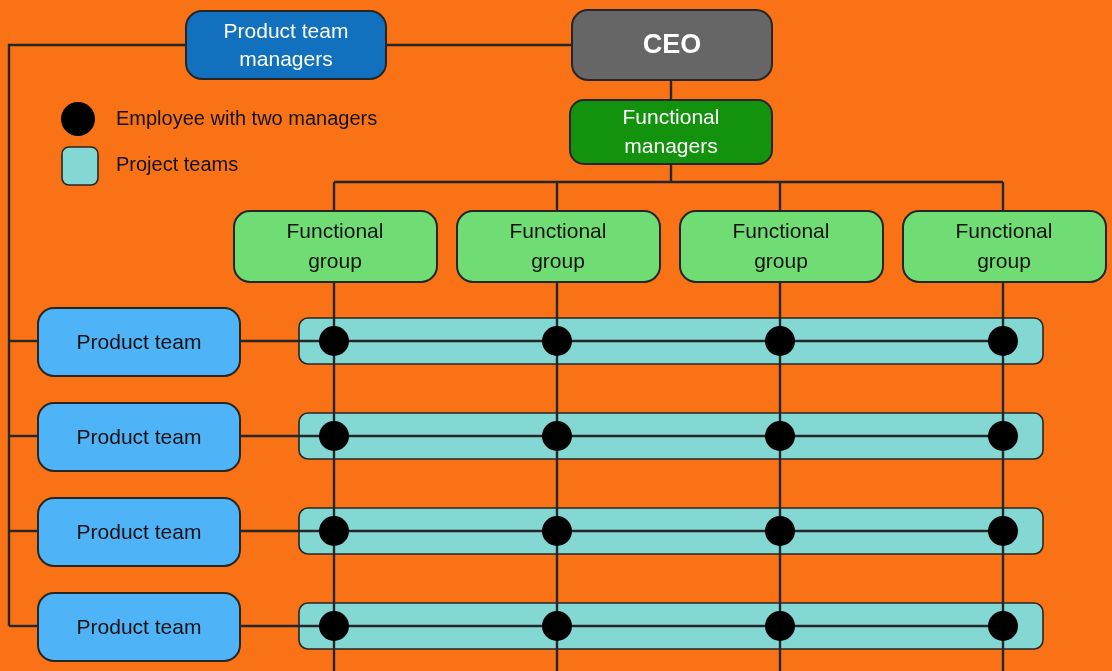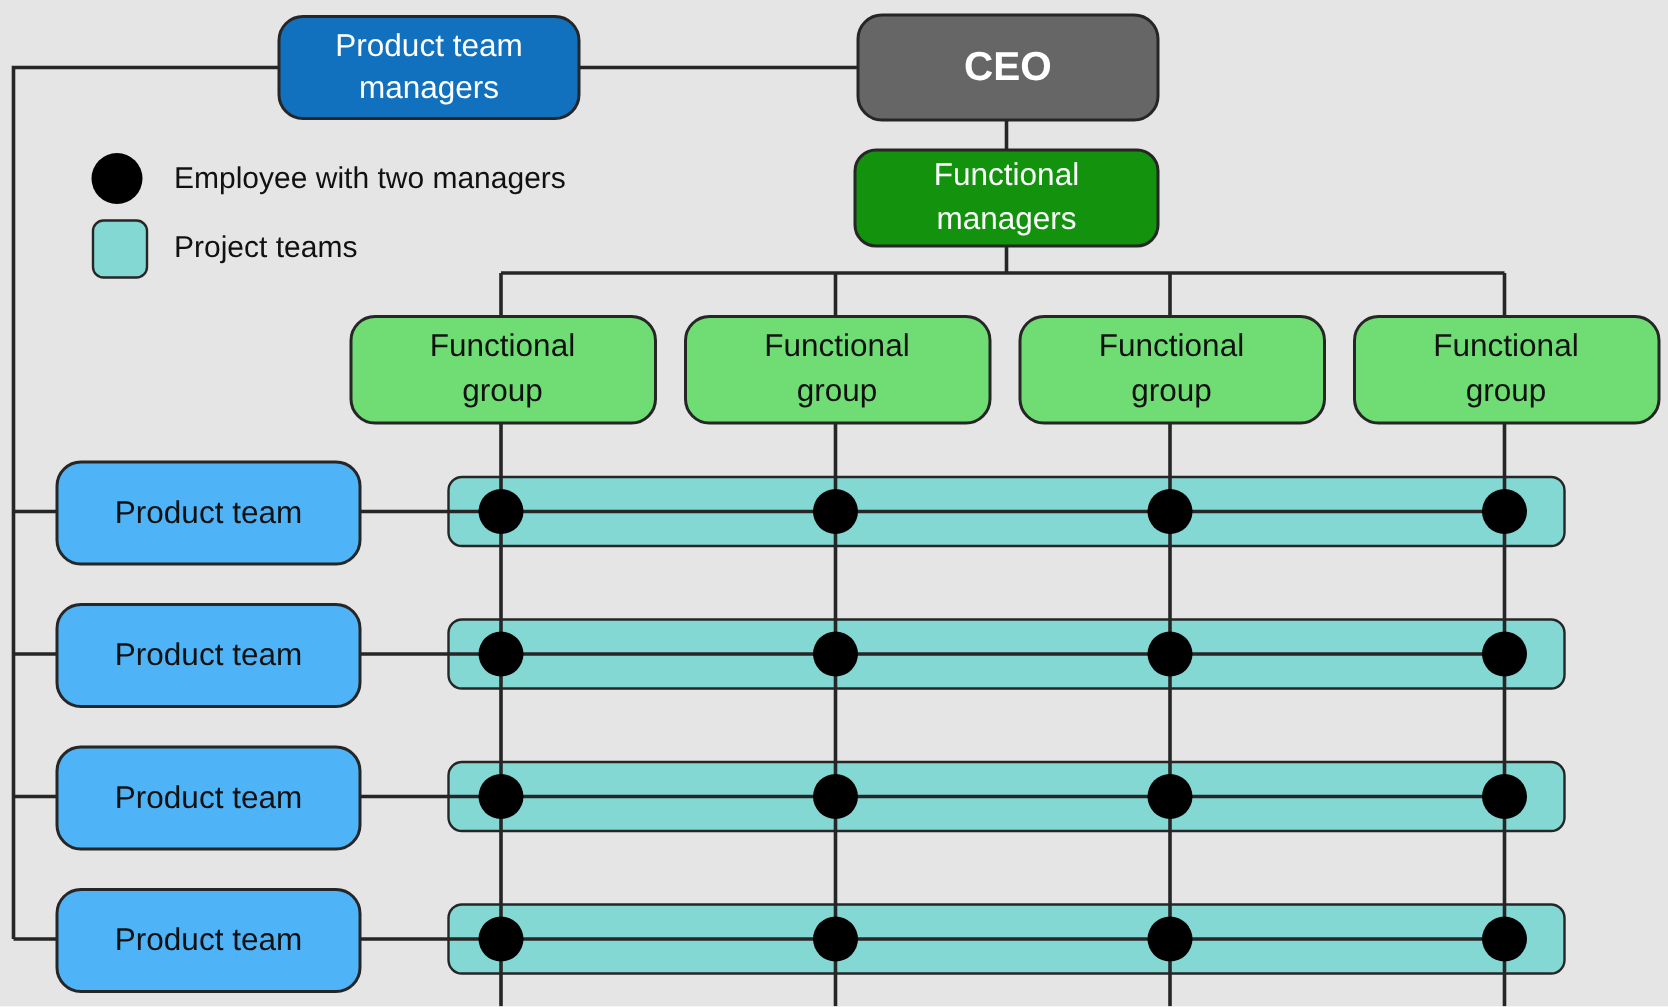--- a/index.html
+++ b/index.html
@@ -7,21 +7,21 @@
     padding: 0;
     background: #ffffff;
   }
   body {
     font-family: "Liberation Sans", sans-serif;
   }
   #canvas {
     position: relative;
     width: 1112px;
     height: 671px;
-    background: #e5e5e5;
+    background: #f97316;
     overflow: hidden;
   }
   svg#diagram {
     position: absolute;
     left: 0;
     top: 0;
     width: 1112px;
     height: 671px;
   }
   .node-rect {

